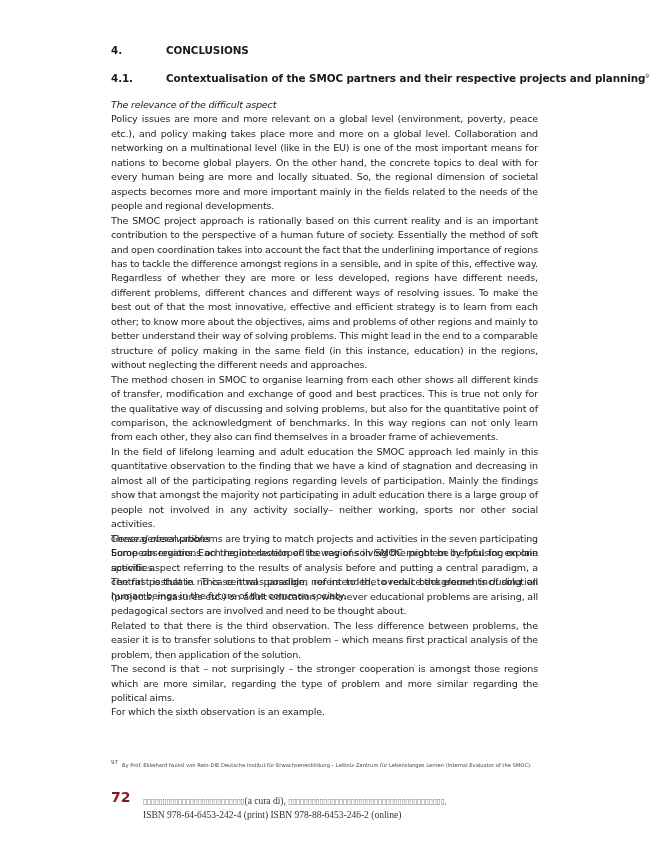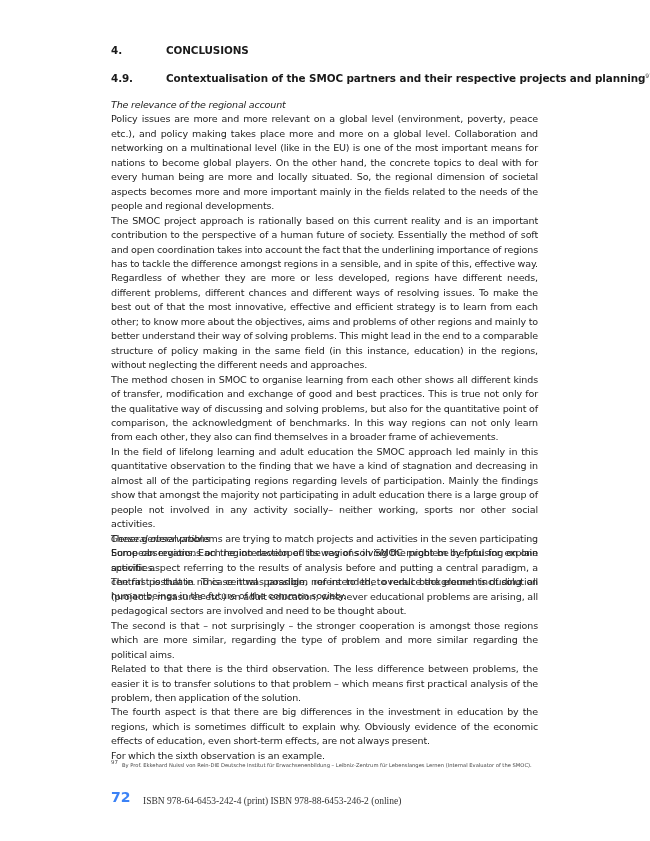--- a/index.html
+++ b/index.html
@@ -58,62 +58,65 @@
       color: #333;
       line-height: 13.5px;
     }
     .page-number {
       position: absolute;
       left: 111px;
       top: 789px;
       font-family: "DejaVu Sans", sans-serif;
       font-weight: bold;
       font-size: 14px;
-      color: #3b82f6;
+      color: #7f1d1d;
     }
     .footer-lines { position: absolute; left: 32px; top: 2px; white-space: nowrap; }
     .boxes { color: #888; letter-spacing: -0.5px; font-family: "DejaVu Sans", sans-serif; font-size: 8px; }
   </style>
 </head>
 <body>
 
 <div class="page">
 
   <div class="heading h1">
     <span class="num">4.</span><span>CONCLUSIONS</span>
   </div>
 
   <div class="heading h2">
-    <span class="num">4.9.</span><span>Contextualisation of the SMOC partners and their respective projects and planning</span><sup>97</sup>
+    <span class="num">4.1.</span><span>Contextualisation of the SMOC partners and their respective projects and planning</span><sup>97</sup>
   </div>
 
   <div class="body-text sec1">
-    <p class="subhead">The relevance of the regional account</p>
+    <p class="subhead">The relevance of the difficult aspect</p>
     <p class="last-line-left">Policy issues are more and more relevant on a global level (environment, poverty, peace etc.), and policy making takes place more and more on a global level. Collaboration and networking on a multinational level (like in the EU) is one of the most important means for nations to become global players. On the other hand, the concrete topics to deal with for every human being are more and locally situated. So, the regional dimension of societal aspects becomes more and more important mainly in the fields related to the needs of the people and regional developments.</p>
     <p class="last-line-left">The SMOC project approach is rationally based on this current reality and is an important contribution to the perspective of a human future of society. Essentially the method of soft and open coordination takes into account the fact that the underlining importance of regions has to tackle the difference amongst regions in a sensible, and in spite of this, effective way. Regardless of whether they are more or less developed, regions have different needs, different problems, different chances and different ways of resolving issues. To make the best out of that the most innovative, effective and efficient strategy is to learn from each other; to know more about the objectives, aims and problems of other regions and mainly to better understand their way of solving problems. This might lead in the end to a comparable structure of policy making in the same field (in this instance, education) in the regions, without neglecting the different needs and approaches.</p>
     <p class="last-line-left">The method chosen in SMOC to organise learning from each other shows all different kinds of transfer, modification and exchange of good and best practices. This is true not only for the qualitative way of discussing and solving problems, but also for the quantitative point of comparison, the acknowledgment of benchmarks. In this way regions can not only learn from each other, they also can find themselves in a broader frame of achievements.</p>
     <p class="last-line-left">In the field of lifelong learning and adult education the SMOC approach led mainly in this quantitative observation to the finding that we have a kind of stagnation and decreasing in almost all of the participating regions regarding levels of participation. Mainly the findings show that amongst the majority not participating in adult education there is a large group of people not involved in any activity socially– neither working, sports nor other social activities.</p>
     <p class="last-line-left">These general problems are trying to match projects and activities in the seven participating European regions. Each region developed its way of solving the problem by focusing on one specific aspect referring to the results of analysis before and putting a central paradigm, a central postulate. This central paradigm refers to the overall background including all human beings in the future of the common society.</p>
   </div>
 
   <div class="body-text sec2">
     <p class="subhead">General observations</p>
     <p class="last-line-left">Some observations on the interaction of the regions in SMOC might be helpful for explain activities.</p>
     <p class="last-line-left">The first is that in no case it was possible, nor intended, to reduce the elements of solution (projects, measures etc.) on adult education; whenever educational problems are arising, all pedagogical sectors are involved and need to be thought about.</p>
+    <p class="last-line-left">Related to that there is the third observation. The less difference between problems, the easier it is to transfer solutions to that problem – which means first practical analysis of the problem, then application of the solution.</p>
     <p class="last-line-left">The second is that – not surprisingly – the stronger cooperation is amongst those regions which are more similar, regarding the type of problem and more similar regarding the political aims.</p>
-    <p class="last-line-left">Related to that there is the third observation. The less difference between problems, the easier it is to transfer solutions to that problem – which means first practical analysis of the problem, then application of the solution.</p>
-    <p class="last-line-left">The fourth aspect is that there are big differences in the investment in education by the regions, which is sometimes difficult to explain why. Obviously evidence of the economic effects of education, even short-term effects, are not always present.</p>
     <p class="last-line-left">For which the sixth observation is an example.</p>
   </div>
 
   <div class="footnote">
     <span class="fn-num">97</span><span>By Prof. Ekkehard Nuissl von Rein-DIE Deutsche Institut für Erwachsenenbildung – Leibniz-Zentrum für Lebenslanges Lernen (Internal Evaluator of the SMOC).</span>
   </div>
 
   <div class="page-number">72</div>
 
   <div class="footer">
     <div class="footer-lines">
+      <div>
+        <span class="boxes">▯▯▯▯▯▯▯▯▯▯▯▯▯▯▯▯▯▯▯▯▯▯▯▯▯▯</span><span>(a cura di),</span>
+        <span class="boxes">▯▯▯▯▯▯▯▯▯▯▯▯▯▯▯▯▯▯▯▯▯▯▯▯▯▯▯▯▯▯▯▯▯▯▯▯▯▯▯▯,</span>
+      </div>
       <div>ISBN 978-64-6453-242-4 (print) ISBN 978-88-6453-246-2 (online)</div>
     </div>
   </div>
 
 </div>
 
 </body></html>

